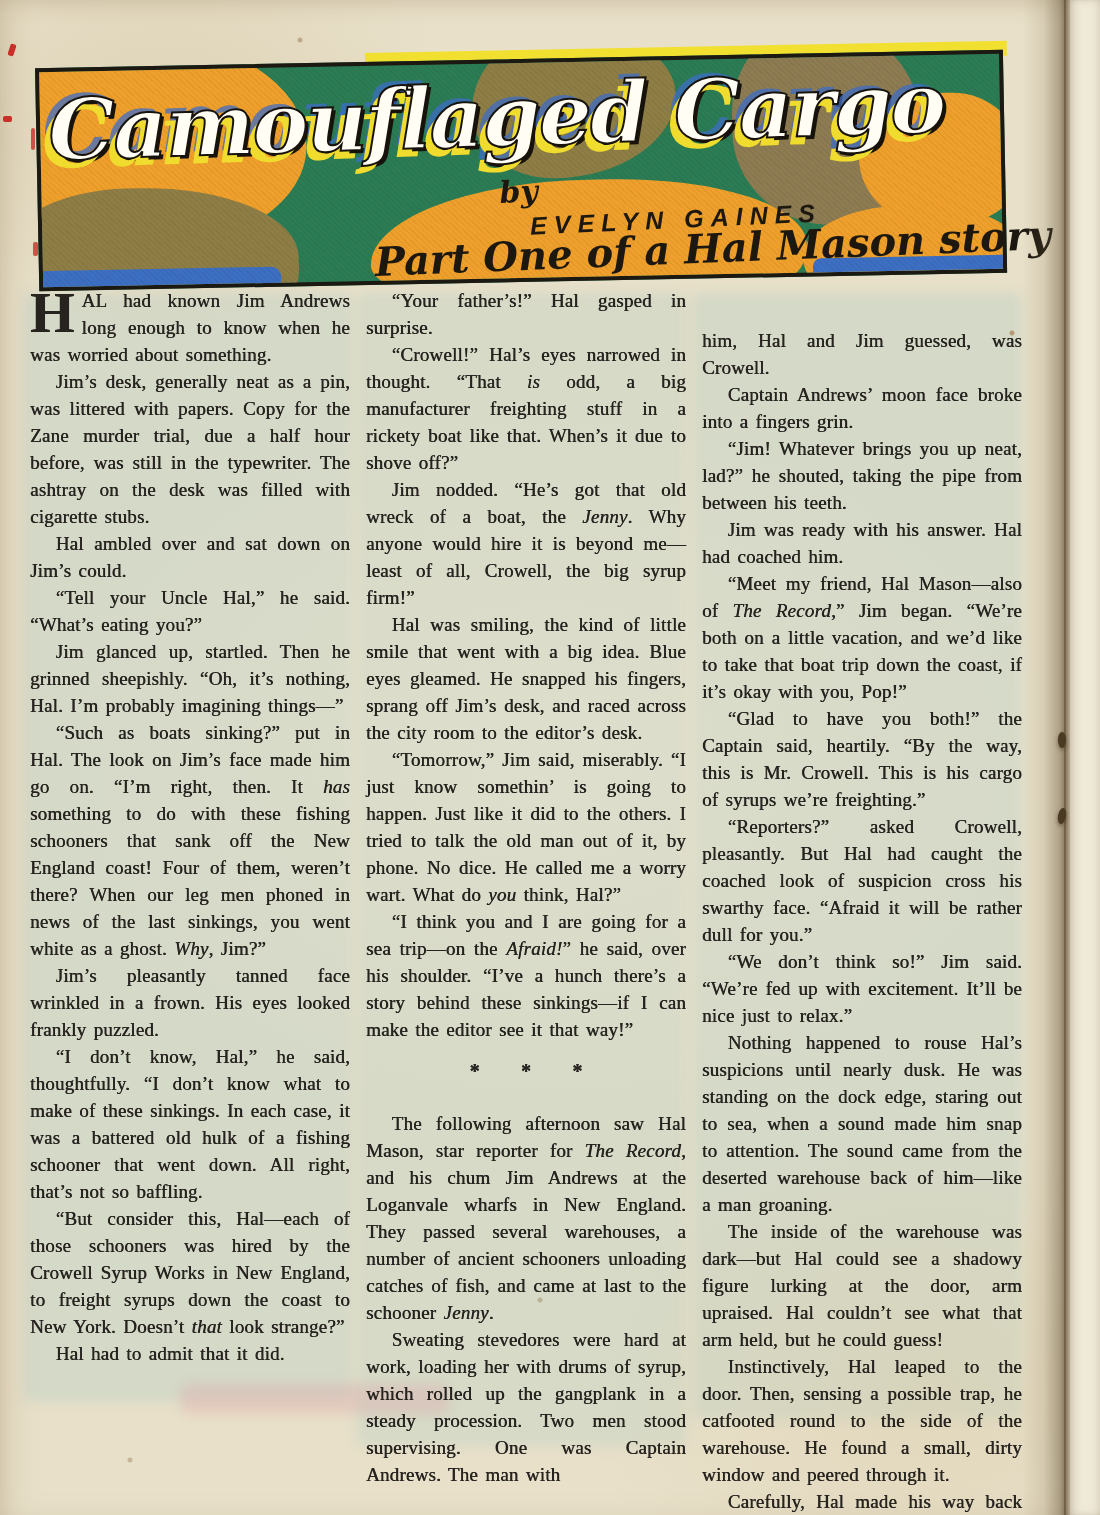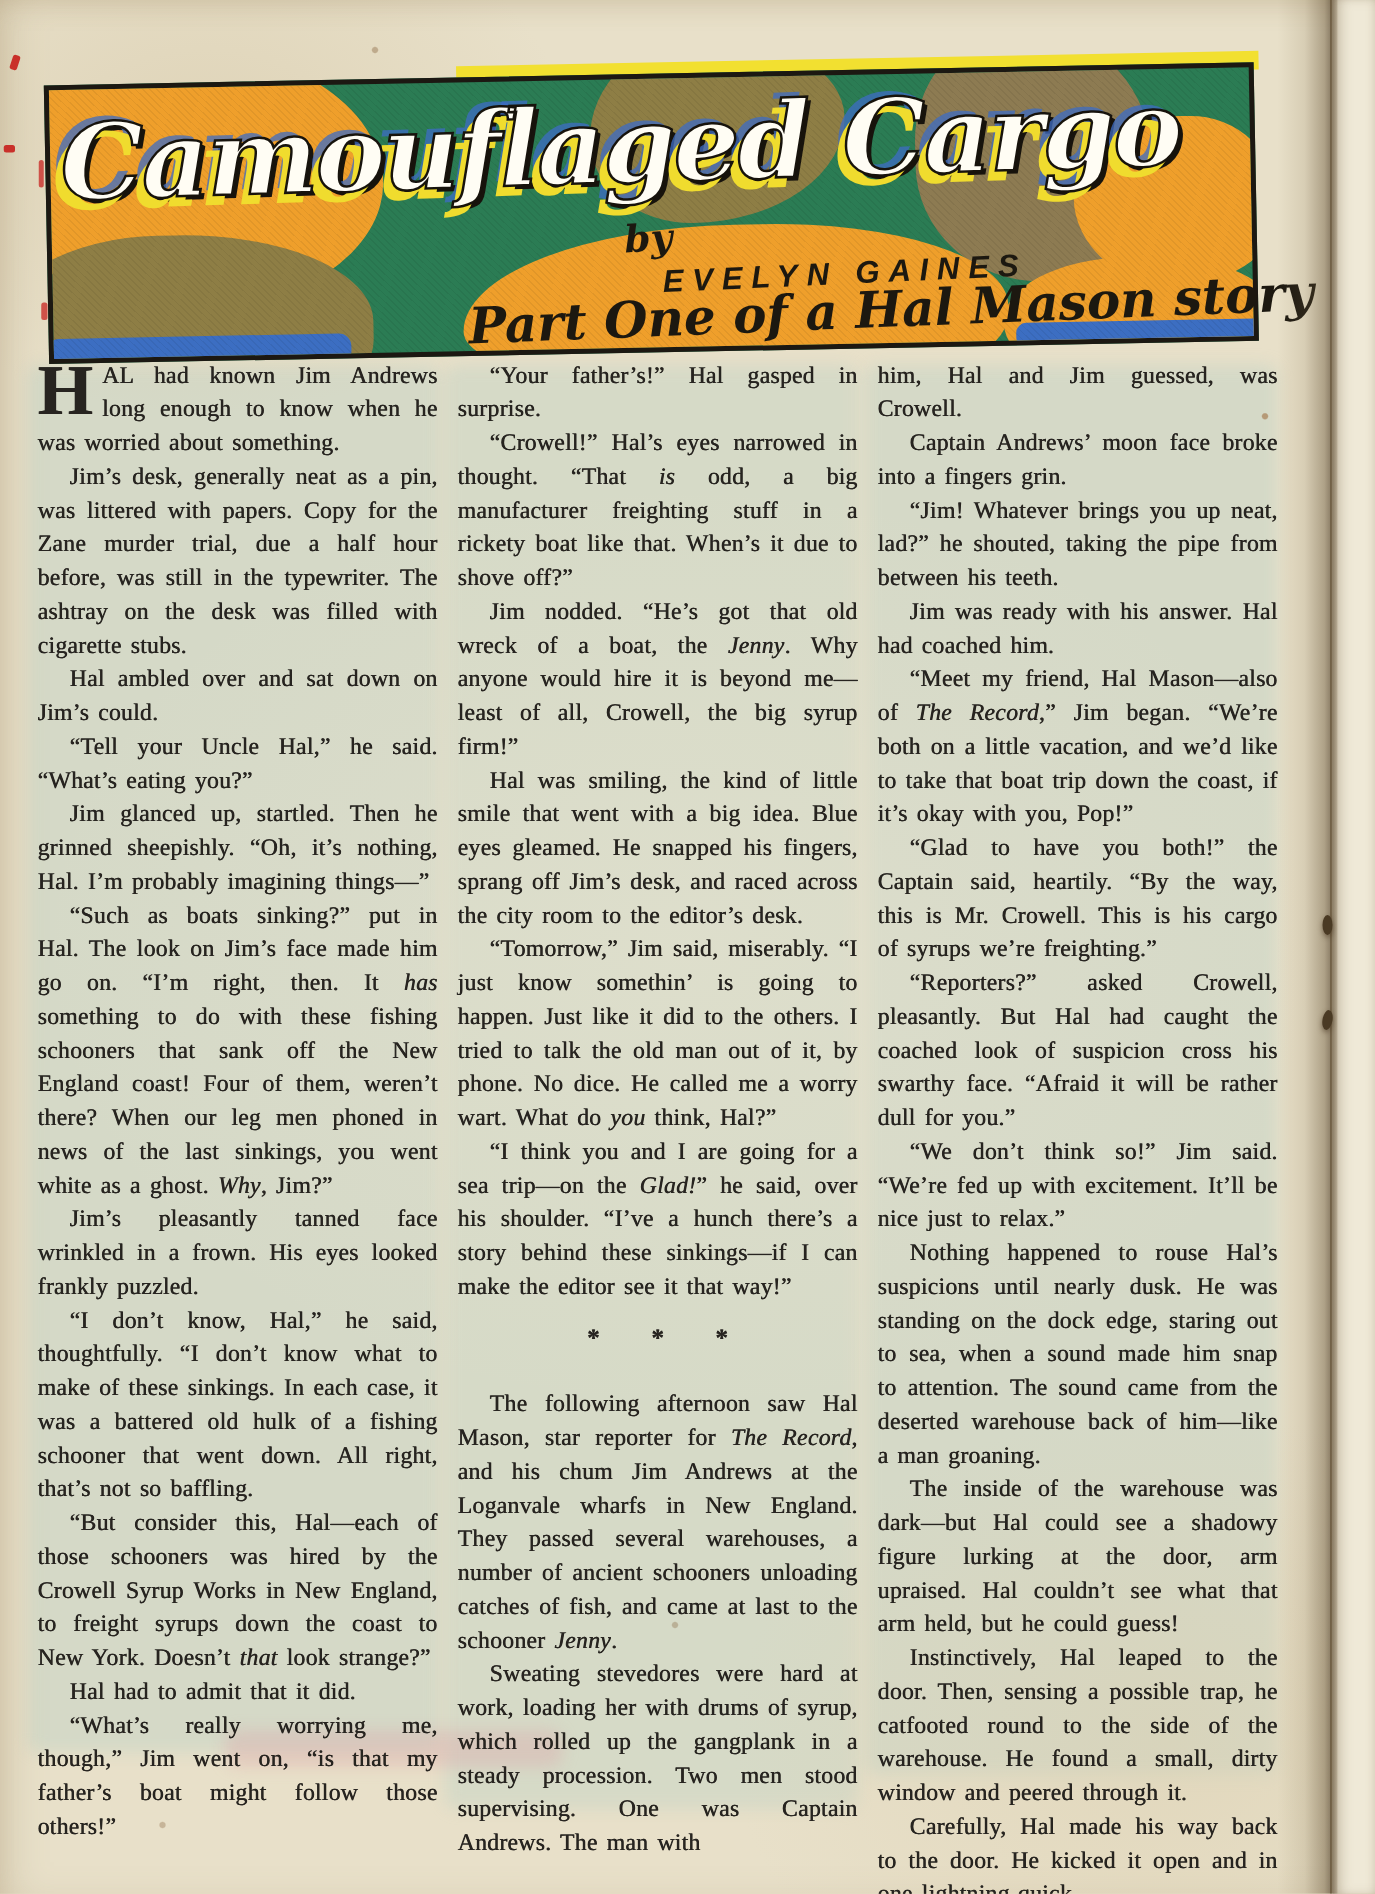--- a/index.html
+++ b/index.html
@@ -87,21 +87,21 @@
   .columns{
     position:absolute;left:30px;top:287px;width:992px;z-index:2;
     display:flex;gap:16px;
   }
   .col{flex:1;min-width:0;text-align:justify;
     font-size:19px;line-height:27px;color:#272420;
     letter-spacing:.2px;word-spacing:.12em;
     text-shadow:.4px 0 0 currentColor;
   }
   .col p{margin:0;text-indent:1.35em;}
-  .col p.no-indent{text-indent:0;}
+  .col p.no-indent{text-indent:0;margin-top:40px;}
   .col p.has-drop{text-indent:0;}
   .drop-cap{
     float:left;font-family:"Liberation Serif",serif;font-weight:bold;
     font-size:57px;line-height:46px;padding:3px 7px 0 0;
   }
   .separator{
     text-align:center;font-weight:bold;font-size:20px;
     word-spacing:36px;margin:15px 0 25px;text-indent:0;
   }
 
@@ -154,29 +154,28 @@
         <p class="has-drop"><span class="drop-cap">H</span>AL had known Jim Andrews long enough to know when he was worried about something.</p>
         <p>Jim’s desk, generally neat as a pin, was littered with papers. Copy for the Zane murder trial, due a half hour before, was still in the typewriter. The ashtray on the desk was filled with cigarette stubs.</p>
         <p>Hal ambled over and sat down on Jim’s could.</p>
         <p>“Tell your Uncle Hal,” he said. “What’s eating you?”</p>
         <p>Jim glanced up, startled. Then he grinned sheepishly. “Oh, it’s nothing, Hal. I’m probably imagining things—”</p>
         <p>“Such as boats sinking?” put in Hal. The look on Jim’s face made him go on. “I’m right, then. It <i>has</i> something to do with these fishing schooners that sank off the New England coast! Four of them, weren’t there? When our leg men phoned in news of the last sinkings, you went white as a ghost. <i>Why</i>, Jim?”</p>
         <p>Jim’s pleasantly tanned face wrinkled in a frown. His eyes looked frankly puzzled.</p>
         <p>“I don’t know, Hal,” he said, thoughtfully. “I don’t know what to make of these sinkings. In each case, it was a battered old hulk of a fishing schooner that went down. All right, that’s not so baffling.</p>
         <p>“But consider this, Hal—each of those schooners was hired by the Crowell Syrup Works in New England, to freight syrups down the coast to New York. Doesn’t <i>that</i> look strange?”</p>
         <p>Hal had to admit that it did.</p>
-        <p>“What’s really worrying me, though,” Jim went on, “is that my father’s boat might follow those others!”</p>
       </div>
     <div class="col">
         <p>“Your father’s!” Hal gasped in surprise.</p>
         <p>“Crowell!” Hal’s eyes narrowed in thought. “That <i>is</i> odd, a big manufacturer freighting stuff in a rickety boat like that. When’s it due to shove off?”</p>
         <p>Jim nodded. “He’s got that old wreck of a boat, the <i>Jenny</i>. Why anyone would hire it is beyond me—least of all, Crowell, the big syrup firm!”</p>
         <p>Hal was smiling, the kind of little smile that went with a big idea. Blue eyes gleamed. He snapped his fingers, sprang off Jim’s desk, and raced across the city room to the editor’s desk.</p>
         <p>“Tomorrow,” Jim said, miserably. “I just know somethin’ is going to happen. Just like it did to the others. I tried to talk the old man out of it, by phone. No dice. He called me a worry wart. What do <i>you</i> think, Hal?”</p>
-        <p>“I think you and I are going for a sea trip—on the <i>Glad!</i>” he said, over his shoulder. “I’ve a hunch there’s a story behind these sinkings—if I can make the editor see it that way!”</p>
+        <p>“I think you and I are going for a sea trip—on the <i>Afraid!</i>” he said, over his shoulder. “I’ve a hunch there’s a story behind these sinkings—if I can make the editor see it that way!”</p>
         <div class="separator">* * *</div>
         <p>The following afternoon saw Hal Mason, star reporter for <i>The Record</i>, and his chum Jim Andrews at the Loganvale wharfs in New England. They passed several warehouses, a number of ancient schooners unloading catches of fish, and came at last to the schooner <i>Jenny</i>.</p>
         <p>Sweating stevedores were hard at work, loading her with drums of syrup, which rolled up the gangplank in a steady procession. Two men stood supervising. One was Captain Andrews. The man with</p>
       </div>
     <div class="col">
         <p class="no-indent">him, Hal and Jim guessed, was Crowell.</p>
         <p>Captain Andrews’ moon face broke into a fingers grin.</p>
         <p>“Jim! Whatever brings you up neat, lad?” he shouted, taking the pipe from between his teeth.</p>
         <p>Jim was ready with his answer. Hal had coached him.</p>
         <p>“Meet my friend, Hal Mason—also of <i>The Record</i>,” Jim began. “We’re both on a little vacation, and we’d like to take that boat trip down the coast, if it’s okay with you, Pop!”</p>

